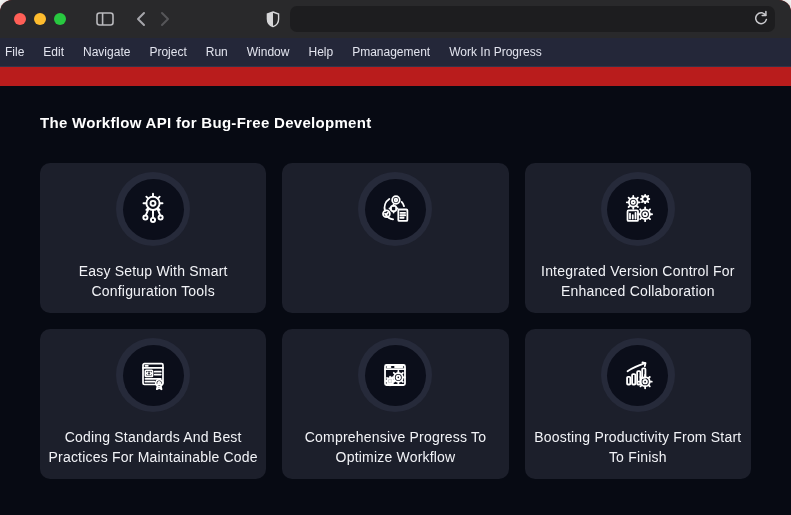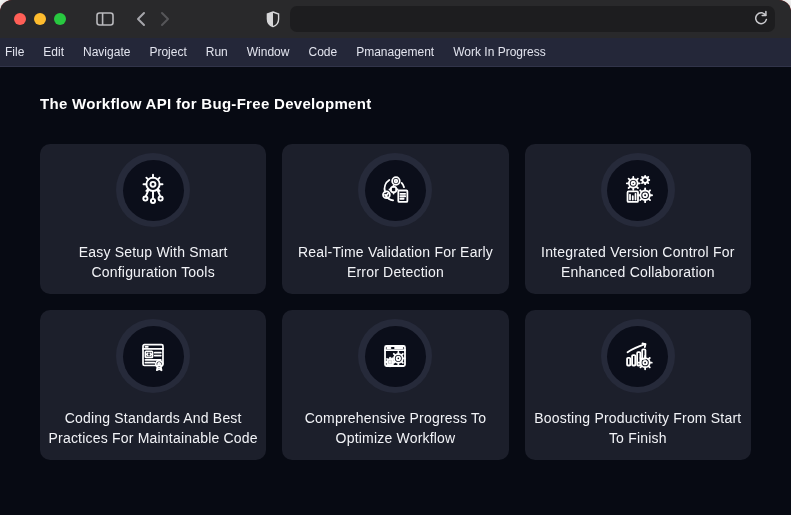--- a/index.html
+++ b/index.html
@@ -48,21 +48,21 @@
     border-bottom: 1px solid #31344a;
     display: flex; align-items: center;
     padding: 0 5px; flex: none;
     column-gap: 19px;
   }
   .menubar span {
     color: #e2e4ee; font-size: 12px; cursor: default; white-space: nowrap;
   }
 
   
-  .content { flex: 1; background: #070a13; padding: 28px 40px 9px 40px; }
+  .content { flex: 1; background: #070a13; padding: 28px 40px 9px 40px; margin-top: 19px; }
   .page-heading {
     color: #ffffff; font-size: 15px; font-weight: 600;
     letter-spacing: .3px; margin-bottom: 32px;
   }
   .grid {
     display: grid; grid-template-columns: repeat(3, 1fr);
     column-gap: 19px; row-gap: 20px; gap: 16px;
   }
   .card {
     background: #1c1f2b; border-radius: 10px;
@@ -137,21 +137,21 @@
     </div>
   </div>
 
   <nav class="menubar" id="menubar">
       <span>File</span>
       <span>Edit</span>
       <span>Navigate</span>
       <span>Project</span>
       <span>Run</span>
       <span>Window</span>
-      <span>Code</span>
+      <span>Help</span>
       <span>Pmanagement</span>
       <span>Work In Progress</span>
     </nav>
 
   <main class="content">
     <h1 class="page-heading">The Workflow API for Bug-Free Development</h1>
 
     <div class="grid">
 
       <div class="card">
@@ -182,21 +182,20 @@
               <path d="M27 12.5 A11 11 0 0 1 29.5 17"></path>
               <circle cx="18.5" cy="19.5" r="3"></circle>
               <path d="M18.5 15.2 v1.4 M18.5 22.4 v1.4 M14.2 19.5 h1.4 M21.4 19.5 h1.4"></path>
               <circle cx="11" cy="25" r="3.6"></circle>
               <path d="M9.5 25 l1.1 1.1 2-2.2"></path>
               <rect x="23.5" y="20.5" width="9.5" height="12" rx="1"></rect>
               <path d="M25.7 24 h5 M25.7 26.6 h5 M25.7 29.2 h3.4"></path>
             </svg>
           </div>
         </div>
-        <p class="card-title">Real-Time Validation For Early Error Detection</p>
       </div>
 
       <div class="card">
         <div class="icon-halo">
           <div class="icon-circle">
             <svg width="38" height="38" viewBox="0 0 40 40" fill="none" stroke="#ffffff" stroke-width="1.9" stroke-linecap="round" stroke-linejoin="round">
               <circle cx="15" cy="13" r="4.6"></circle>
               <circle cx="15" cy="13" r="1.7"></circle>
               <path d="M15 6.2 v1.8 M19.9 8.1 l-1.3 1.3 M21.8 13 h-1.8 M19.9 17.9 l-1.3-1.3 M15 19.8 v-1.8 M10.1 17.9 l1.3-1.3 M8.2 13 h1.8 M10.1 8.1 l1.3 1.3"></path>
               <circle cx="27.5" cy="9.5" r="2.9"></circle>

